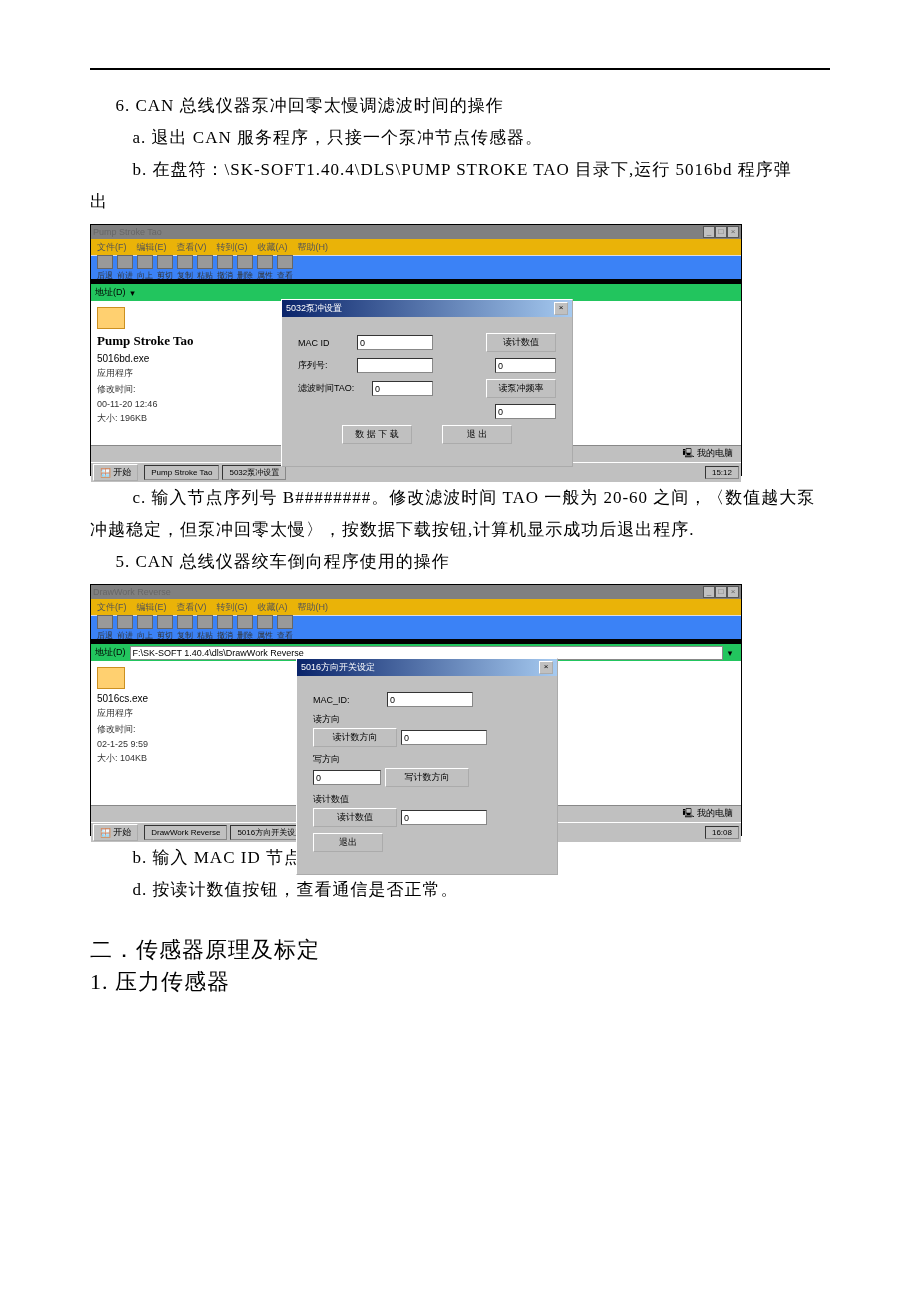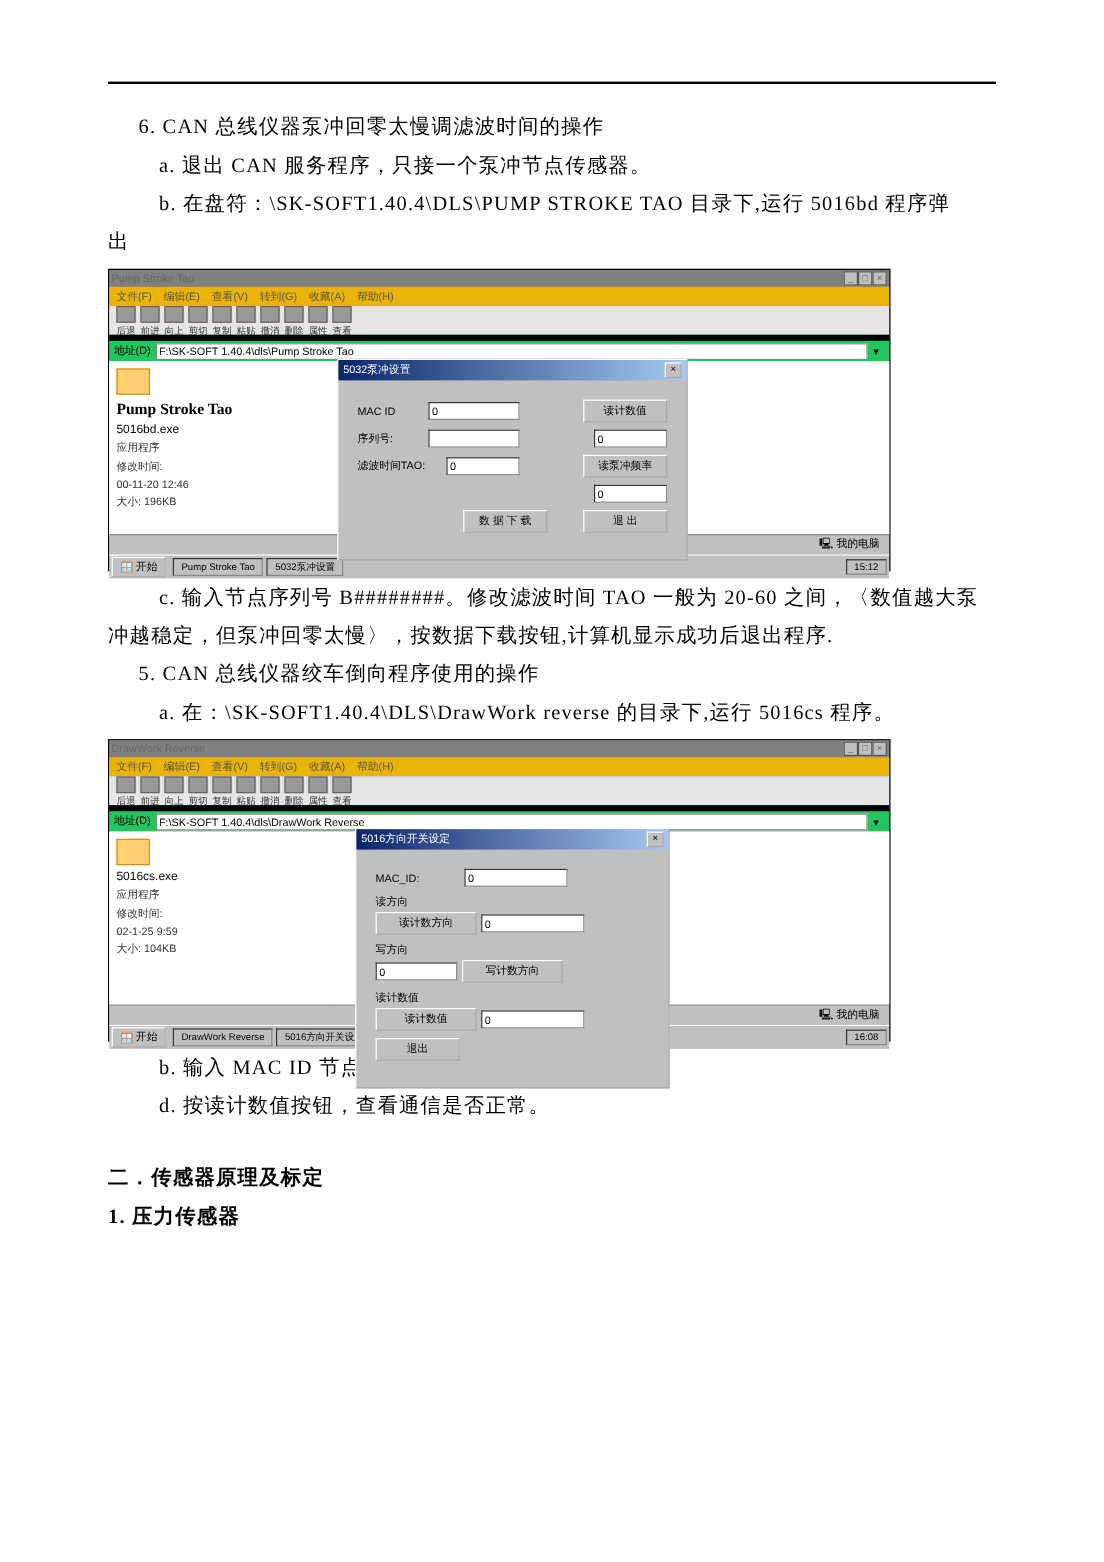--- a/index.html
+++ b/index.html
@@ -6,21 +6,21 @@
   .page{padding:60px 90px 60px 90px}
   hr.topline{border:none;border-top:2px solid #000;margin-bottom:20px}
   .para{font-size:17px;line-height:32px;letter-spacing:1px}
   .indent1{text-indent:1.5em}
   .indent2{text-indent:2.5em}
   .imgblock{margin:6px 0 6px 0}
   .win{border:1px solid #000;background:#808080;width:650px;height:250px;font-family:"Microsoft YaHei","SimSun",sans-serif;position:relative}
   .titlebar{background:#808080;height:14px;display:flex;justify-content:space-between;align-items:center;font-size:9px;color:#666;padding:0 2px}
   .titlebar .ctlbtns span{display:inline-block;width:10px;height:10px;border:1px solid #555;background:#c0c0c0;font-size:8px;text-align:center;line-height:9px}
   .menubar{background:#eab308;height:16px;font-size:9px;color:#555;padding-left:6px;display:flex;gap:10px;align-items:center}
-  .toolbar{background:#e5e5e5;height:23px;font-size:8px;color:#333;display:flex;align-items:center;padding-left:6px;gap:4px;border-top:1px solid #ddd}
+  .toolbar{background:#3b82f6;height:23px;font-size:8px;color:#333;display:flex;align-items:center;padding-left:6px;gap:4px;border-top:1px solid #ddd}
   .toolbar .tb{display:flex;flex-direction:column;align-items:center;gap:1px}
   .toolbar .tb .ic{width:14px;height:12px;background:#999;border:1px solid #666}
   .addrbar{background:#22c55e;height:17px;font-size:9px;color:#000;display:flex;align-items:center;padding:0 4px;border-top:5px solid #000000}
   .addrbar input{flex:1;height:12px;font-size:9px;border:1px solid #888;background:#fff;padding:0 2px;margin-left:4px}
   .explorer{display:flex;height:144px;background:#fff}
   .leftpane{width:175px;background:#fff;padding:6px;font-size:10px}
   .leftpane .foldericon{width:26px;height:20px;background:#ffd070;border:1px solid #cc9020;margin-bottom:4px}
   .leftpane .title{font-weight:bold;font-size:13px;font-family:serif;color:#000;margin-bottom:4px}
   .leftpane .fname{font-weight:normal;color:#000;font-size:10px}
   .leftpane .meta{font-size:9px;color:#333;margin-top:3px}
@@ -35,21 +35,21 @@
   .taskbar .task{border:1px inset #888;padding:1px 6px;background:#c0c0c0;font-size:8px;display:flex;align-items:center}
   .taskbar .tray{border:1px inset #888;padding:1px 6px;font-size:8px}
   .dialog{position:absolute;background:#c0c0c0;border:1px outset #fff;font-size:9px}
   .dialog .dtitle{background:linear-gradient(90deg,#0a246a,#a6caf0);color:#fff;padding:2px 4px;display:flex;justify-content:space-between;align-items:center;font-size:9px}
   .dialog .dtitle .xb{width:12px;height:11px;background:#c0c0c0;border:1px outset #fff;color:#000;font-size:8px;text-align:center;line-height:10px}
   .dialog .dbody{padding:16px;color:#000}
   .drow{display:flex;align-items:center;margin-bottom:6px;gap:4px}
   .drow label{width:55px;font-size:9px}
   .drow input{height:13px;border:1px inset #888;background:#fff;font-size:9px;padding:0 2px}
   .wbtn{border:1px outset #fff;background:#c0c0c0;padding:2px 10px;font-size:9px;min-width:48px;text-align:center}
-  .section-h{font-size:17px;font-weight:bold;line-height:32px}
+  .section-h{font-size:22px;font-weight:normal;line-height:32px}
 </style>
 </head>
 <body>
 
 <div class="page">
 <hr class="topline">
 <div class="para indent1">6.  CAN 总线仪器泵冲回零太慢调滤波时间的操作</div>
 <div class="para indent2">a. 退出 CAN 服务程序，只接一个泵冲节点传感器。</div>
 <div class="para indent2">b. 在盘符：\SK-SOFT1.40.4\DLS\PUMP STROKE TAO 目录下,运行 5016bd 程序弹</div>
 <div class="para">出</div>
@@ -105,21 +105,20 @@
             <div class="ic"></div>
             <span>属性</span>
           </div>
     <div class="tb">
             <div class="ic"></div>
             <span>查看</span>
           </div>
   </div>
   <div class="addrbar">
     <span>地址(D)</span>
-    <input value="F:\SK-SOFT 1.40.4\dls\Pump Stroke Tao" style="">
     <span style="width:14px;text-align:center">▾</span>
   </div>
   <div class="explorer">
     <div class="leftpane">
       <div class="foldericon"></div>
       <div class="title">Pump Stroke Tao</div>
       <div class="fname">5016bd.exe</div>
       <div class="meta">应用程序</div>
       <div class="meta"><span>修改时间:</span></div>
       <div class="meta">00-11-20 12:46</div>
@@ -176,32 +175,31 @@
       <div class="drow">
         <label style="width:70px">滤波时间TAO:</label>
         <input style="width: 55px;" value="0">
         <div style="flex:1"></div>
         <div class="wbtn">读泵冲频率</div>
       </div>
       <div class="drow">
         <div style="flex:1"></div>
         <input style="width: 55px;" value="0">
       </div>
-      <div class="drow" style="justify-content:flex-end;gap:30px">
+      <div class="drow" style="justify-content:center;gap:30px">
         <div class="wbtn">数 据 下 载</div>
         <div class="wbtn">退    出</div>
       </div>
     </div>
   </div>
  </div>
 </div>
 
 <div class="para indent2">c. 输入节点序列号 B########。修改滤波时间 TAO 一般为 20-60 之间，〈数值越大泵冲越稳定，但泵冲回零太慢〉，按数据下载按钮,计算机显示成功后退出程序.</div>
 <div class="para indent1">5.  CAN 总线仪器绞车倒向程序使用的操作</div>
-<div class="para indent2">a. 在：\SK-SOFT1.40.4\DLS\DrawWork reverse 的目录下,运行 5016cs 程序。</div>
 
 <div class="imgblock">
  <div class="win">
   <div class="titlebar">
     <span>DrawWork Reverse</span>
     <span class="ctlbtns"><span>_</span><span>□</span><span>×</span></span>
   </div>
   <div class="menubar">
     <span>文件(F)</span>
     <span>编辑(E)</span>

